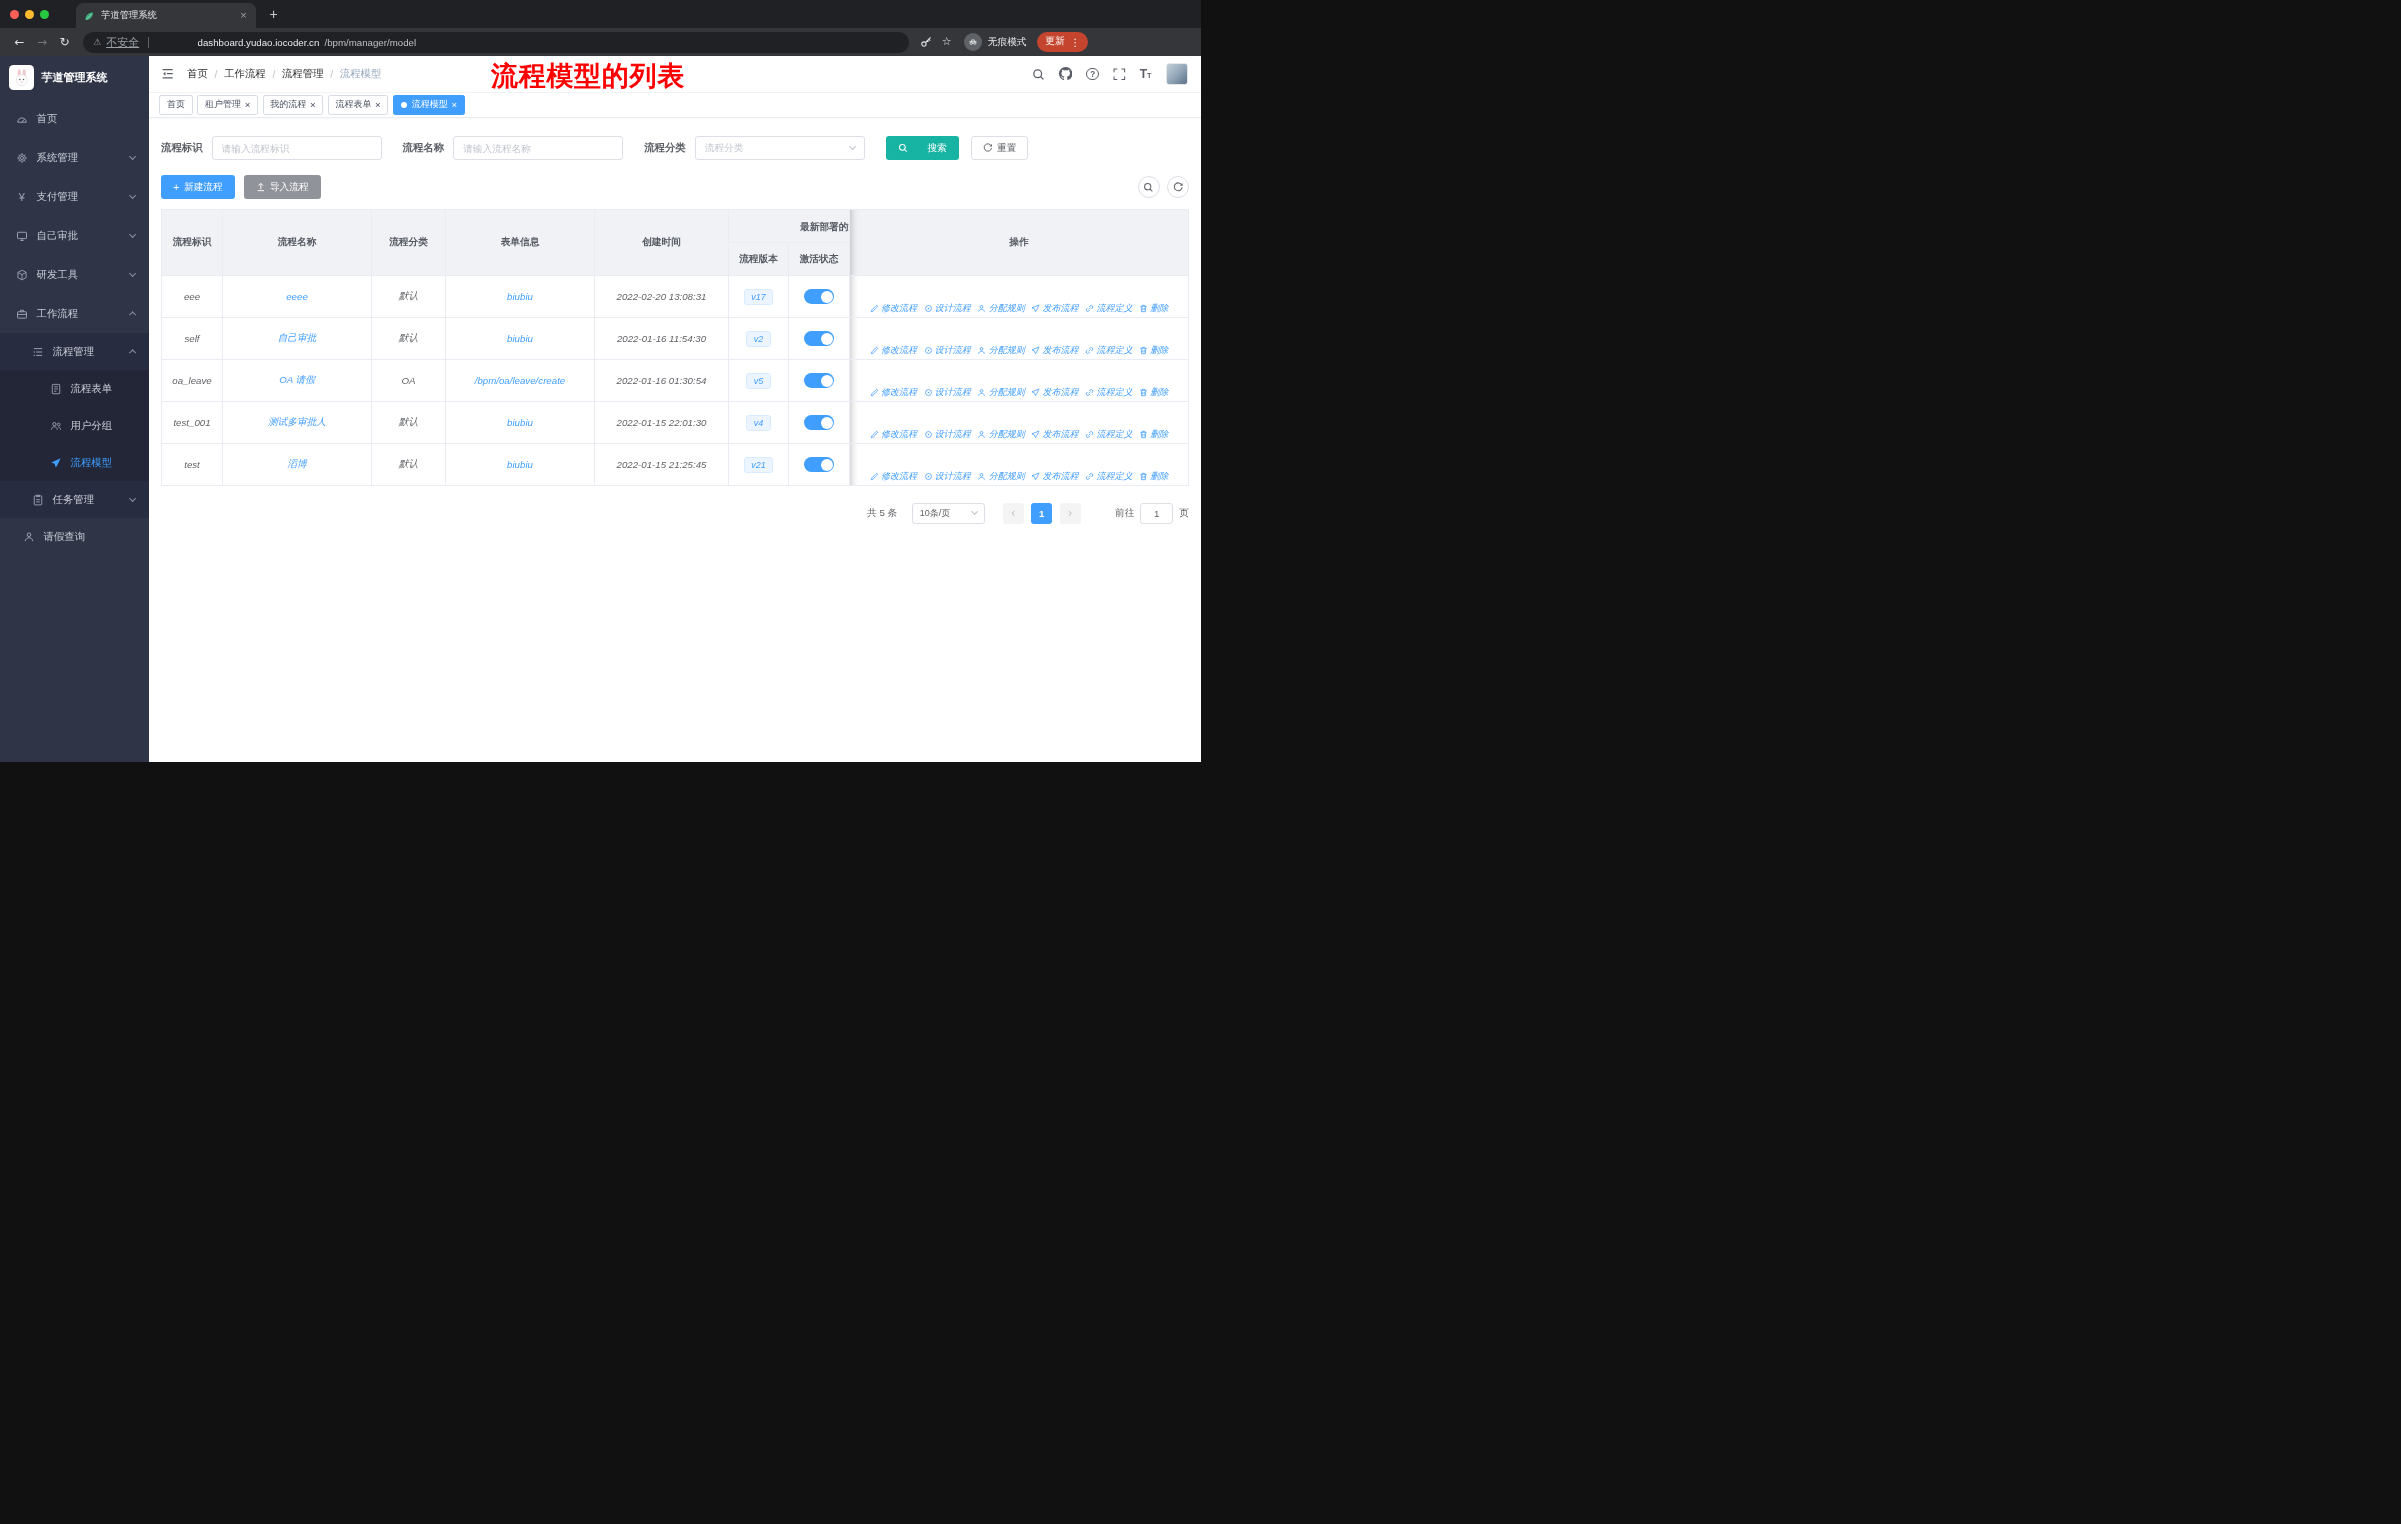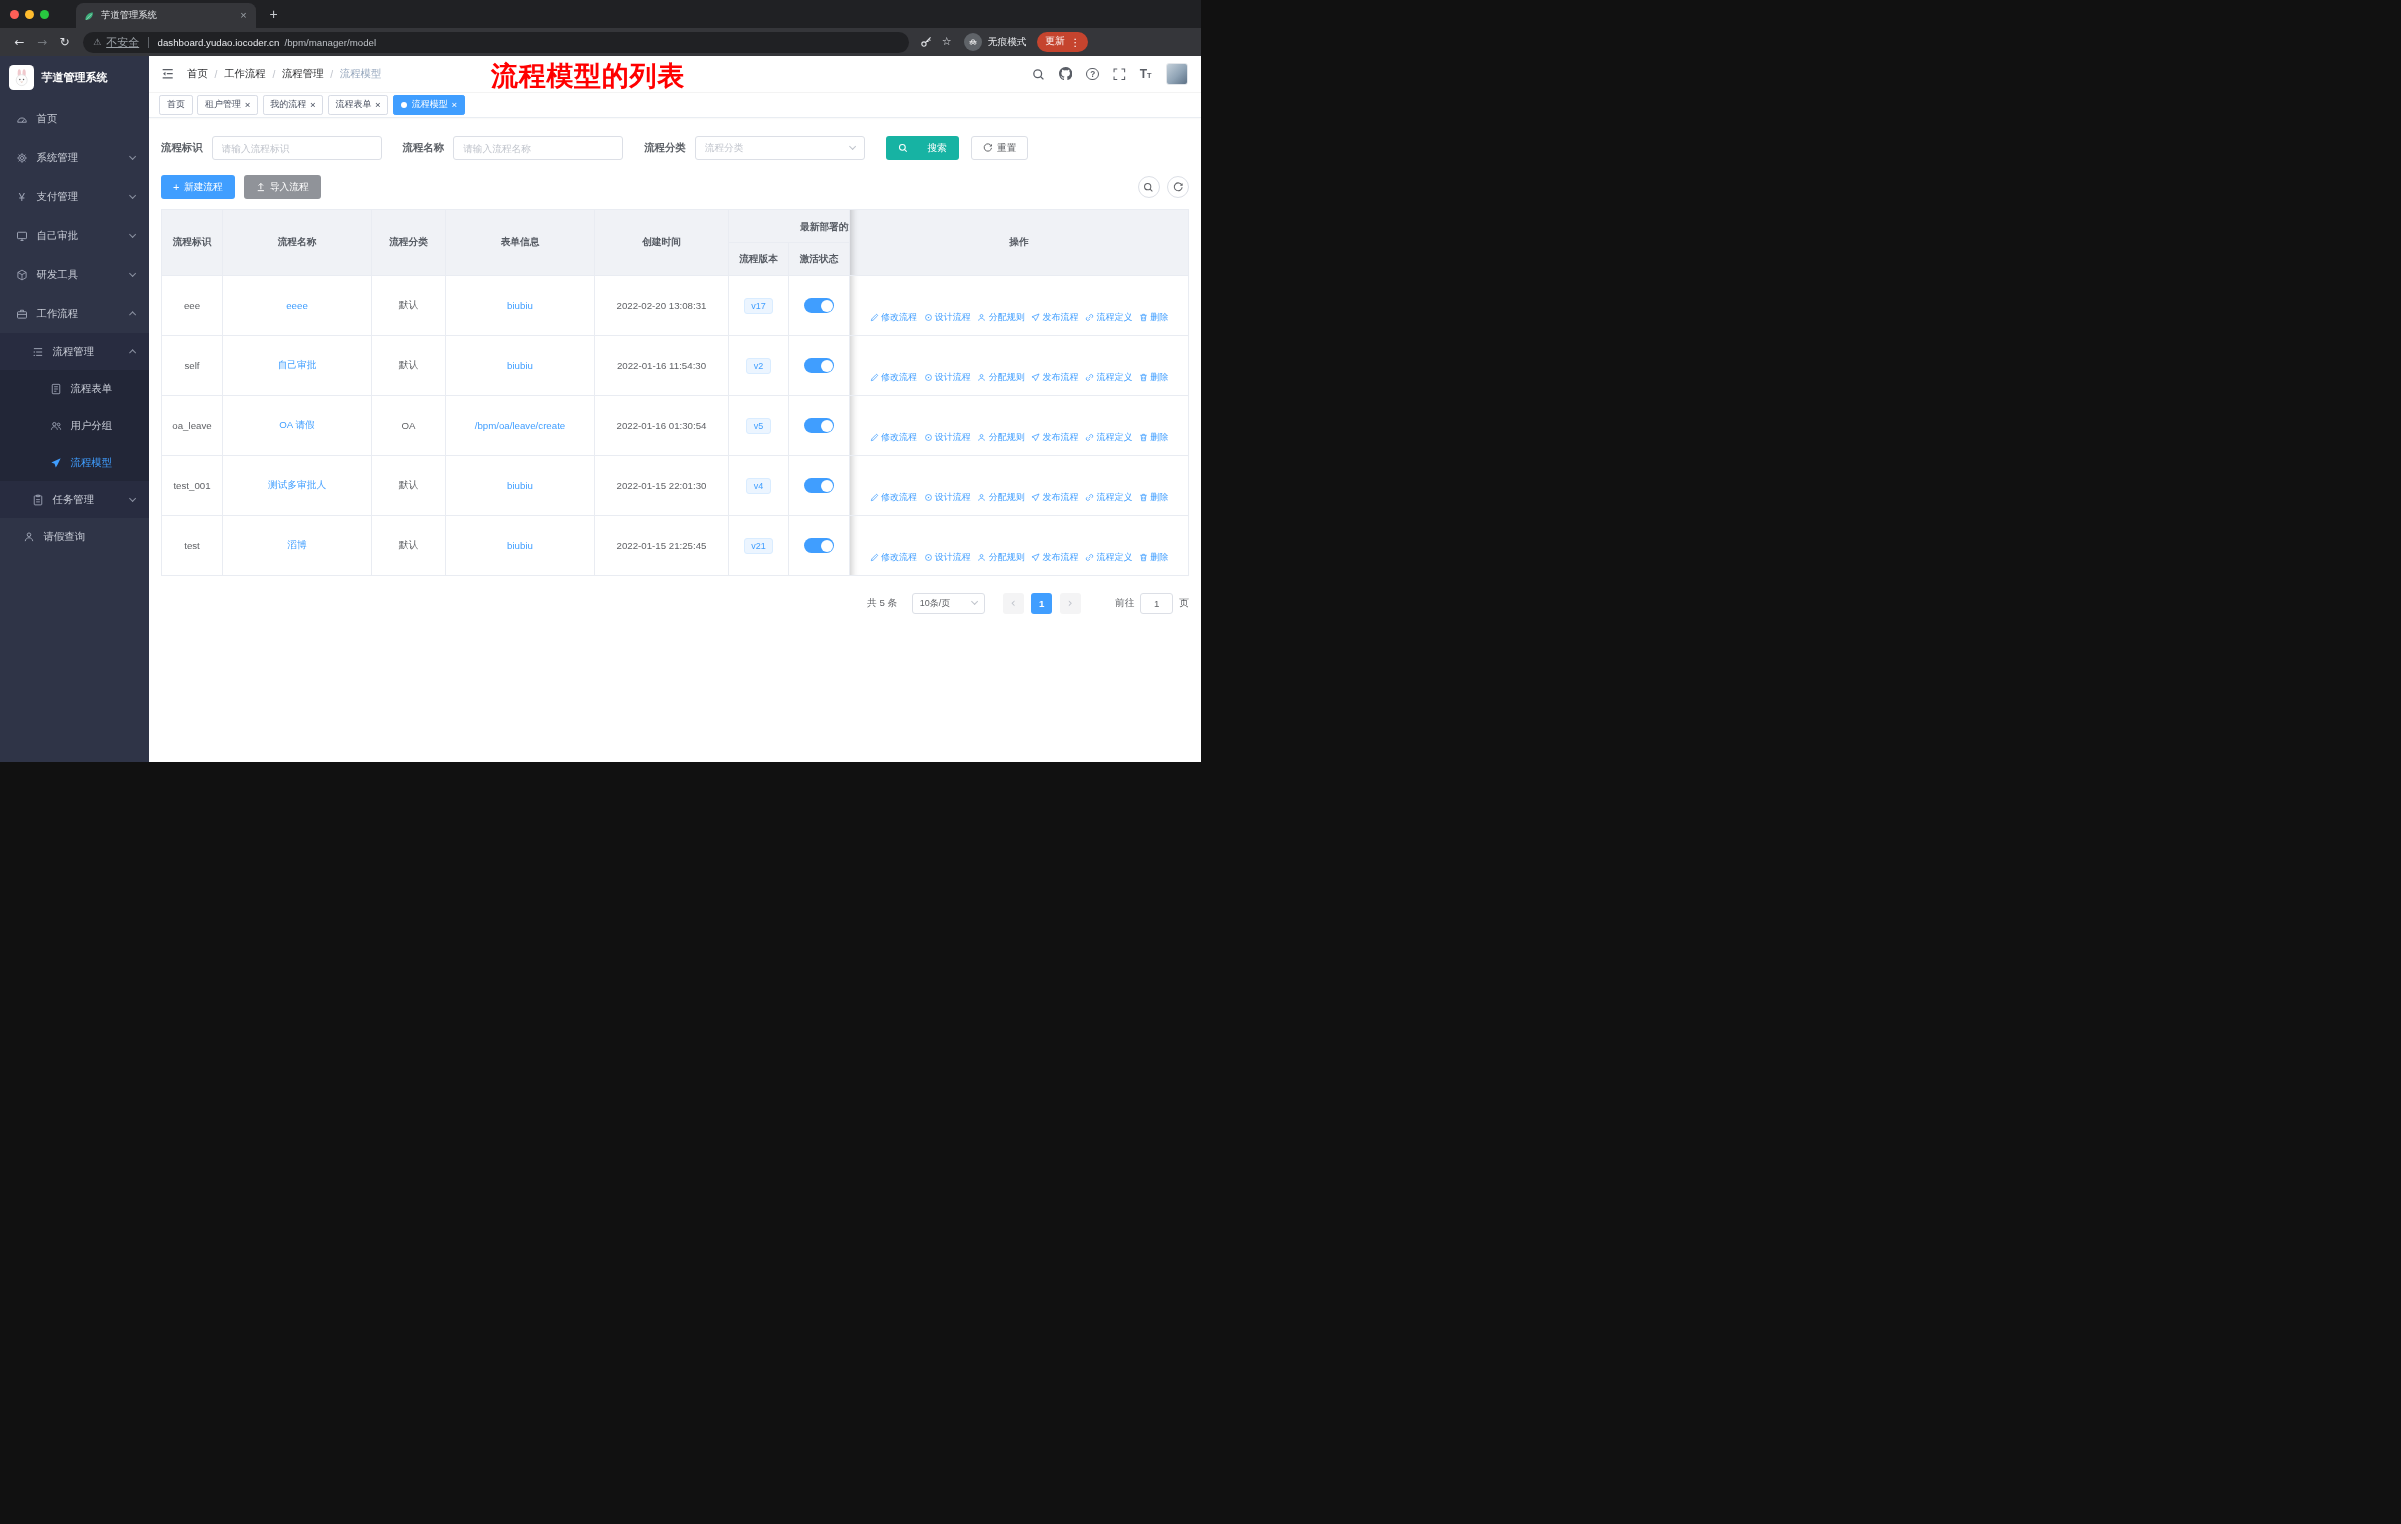--- a/index.html
+++ b/index.html
@@ -17,21 +17,21 @@
   .tab-title { color:#e8eaed; font-size:9.3px; flex:1; white-space:nowrap; overflow:hidden; }
   .tab-close { color:#9aa0a6; font-size:11px; line-height:1; padding:0 1.5px; }
   .newtab { margin-left:7.4px; color:#c8cbd0; font-size:14px; width:21px; height:21px; display:flex; align-items:center; justify-content:center; }
   .urlrow { height:28px; background:#35363a; display:flex; align-items:center; padding:0 9px; gap:1.5px; }
   .nav-btn { width:21px; height:21px; border-radius:50%; display:flex; align-items:center; justify-content:center; color:#dfe1e5; font-size:12px; font-family:"DejaVu Sans",sans-serif; }
   .nav-btn.dim { color:#74787d; }
   .omnibox { flex:1; max-width:826px; height:21px; background:#202124; border-radius:10.4px; display:flex; align-items:center; padding:0 10.4px; margin:0 6px; color:#e8eaed; font-size:9.7px; gap:5.2px; }
   .warn-ic { color:#9aa0a6; font-size:9px; font-family:"DejaVu Sans",sans-serif; }
   .notsecure { color:#9aa0a6; font-size:11px;text-decoration:underline; }
   .om-sep { width:0.7px; height:11px; background:#5f6368; margin:0 3.7px; }
-  .host { color:#e8eaed; }
+  .host { color:#e8eaed;margin-left:40px; }
   .path { color:#bdc1c6; }
   .url-ic { display:flex; align-items:center; justify-content:center; width:19.4px; height:19.4px; color:#dfe1e5; }
   .star-ic { font-size:11px; font-family:"DejaVu Sans",sans-serif; }
   .incog { display:flex; align-items:center; gap:6px; color:#e8eaed; font-size:9.7px; margin:0 9px 0 6px; }
   .spy-avatar { width:18px; height:18px; border-radius:50%; background:#5f6368; display:flex; align-items:center; justify-content:center; }
   .update-pill { height:19.4px; border-radius:10.4px; background:#c5442e; color:#fff; display:flex; align-items:center; gap:5.2px; padding:0 8.2px; font-size:9.7px; }
   .dots { font-size:10.4px; font-family:"DejaVu Sans",sans-serif; }
 
   
   .app { display:flex; height:706px; }
@@ -87,21 +87,21 @@
   .btn-create { background:#409eff; color:#fff; }
   .btn-import { background:#909399; color:#fff; margin-left:9px; }
   .plus-glyph { font-size:11px; line-height:1; }
   .toolbar-right { margin-left:auto; display:flex; gap:7.4px; }
   .circle-btn { width:22px; height:22px; border-radius:50%; border:0.7px solid #dcdfe6; background:#fff; display:flex; align-items:center; justify-content:center; color:#606266; }
 
   
   .grid { width:100%; margin-top:10.4px; border-collapse:separate; border-spacing:0; border-top:0.7px solid #e9ecf2; border-left:0.7px solid #e9ecf2; font-size:9.7px; color:#606266; table-layout:fixed; }
   .grid th, .grid td { border-right:0.7px solid #e9ecf2; border-bottom:0.7px solid #e9ecf2; text-align:center; padding:0 4.5px; overflow:hidden; }
   .grid thead th { background:#f0f2f6; color:#565b63; font-weight:700; height:33px; }
-  .grid tbody td { height:60px; background:#fff; }
+  .grid tbody td { height:42px; background:#fff;font-style:italic; }
   .tlink { color:#409eff; text-decoration:none; }
   .ver-badge { display:inline-block; padding:2.2px 6.7px; background:#ecf5ff; border:0.7px solid #d9ecff; color:#409eff; border-radius:3px; font-size:9px; }
   .toggle { display:inline-block; width:30px; height:15px; border-radius:7.4px; background:#409eff; position:relative; vertical-align:middle; }
   .toggle .knob { position:absolute; right:1.5px; top:1.5px; width:12px; height:12px; border-radius:50%; background:#fff; }
   .op-col { box-shadow:inset 9px 0 7.4px -7.4px rgba(0,0,0,0.22); }
   .group-th { position:relative; }
   .group-label { position:absolute; left:71px; top:0; height:33px; line-height:33px; white-space:nowrap; }
   .acts { display:flex; align-items:center; justify-content:center; gap:6.7px; }
   .act { color:#409eff; font-size:9px; display:inline-flex; align-items:center; gap:2.2px; white-space:nowrap;margin-top:24px; }
   .act svg { width:9px; height:9px; }

